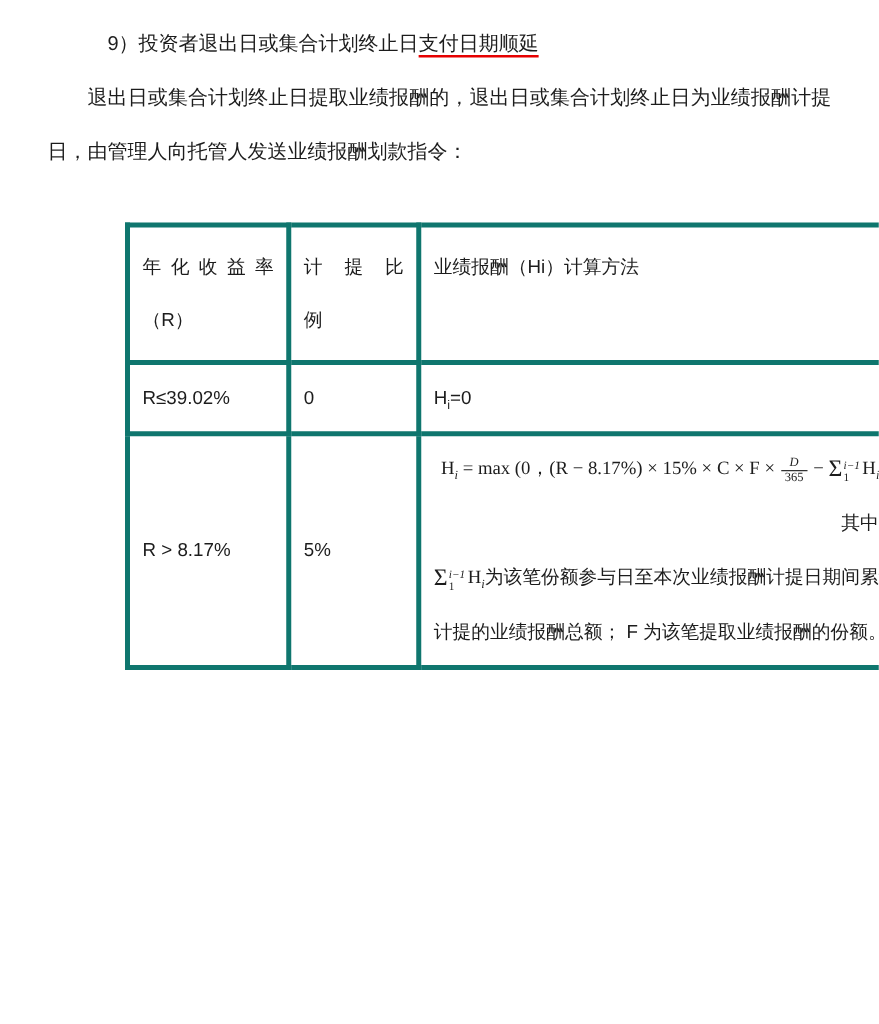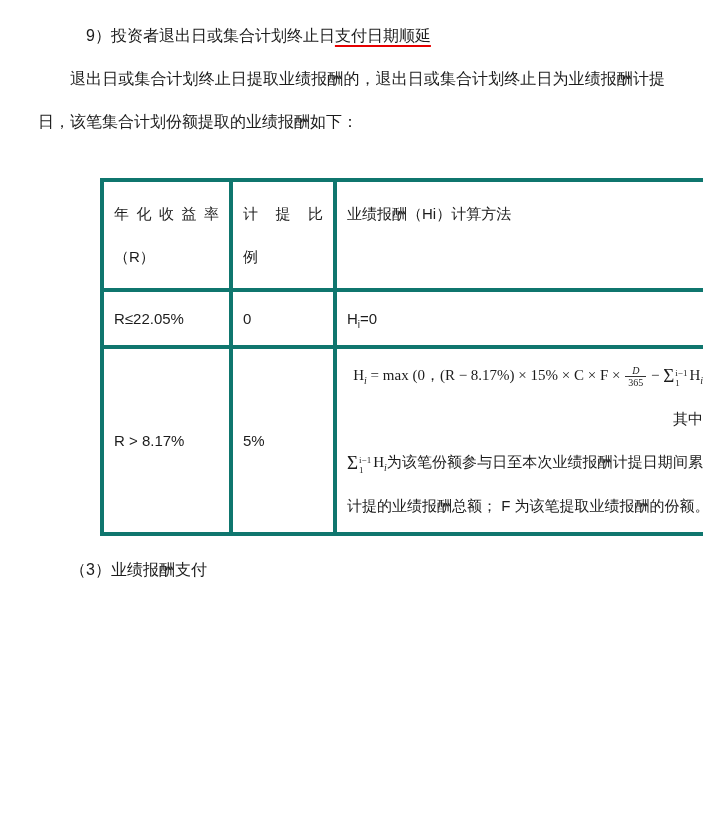--- a/index.html
+++ b/index.html
@@ -74,66 +74,65 @@
   .sigma-wrap{display:inline-block;white-space:nowrap;}
   .sigma{font-size:19px;vertical-align:-2px;}
   .limits{
     display:inline-block;
     vertical-align:-6px;
     font-size:9px;
     line-height:1.15;
     text-align:left;
     margin-left:1px;margin-right:2px;
   }
-  .limits .lim-sup{display:block;}
+  .limits .lim-sup{display:block;font-style:italic;}
   .limits .lim-sub{display:block;}
   .qizhong-line{text-align:right;line-height:43px;}
   .note-line{text-align:justify;text-align-last:left;line-height:43px;}
 </style>
 </head>
 <body>
 
 <div class="page">
 
   <p class="para indent-title"><span>9）投资者退出日或集合计划终止日</span><span class="spell-underline">支付日期顺延</span></p>
 
-  <p class="para indent-body">退出日或集合计划终止日提取业绩报酬的，退出日或集合计划终止日为业绩报酬计提日，该笔集合计划份额提取的业绩报酬如下：</p>
+  <p class="para indent-body">退出日或集合计划终止日提取业绩报酬的，退出日或集合计划终止日为业绩报酬计提日，由管理人向托管人发送业绩报酬划款指令：</p>
 
   <table class="fee">
     <tbody>
         <tr class="hdr">
       <td class="col1">
         <span class="cell-line distribute">年化收益率</span>
         <span class="cell-line">（R）</span>
       </td>
       <td class="col2">
         <span class="cell-line distribute">计提比</span>
         <span class="cell-line">例</span>
       </td>
       <td class="col3">业绩报酬（Hi）计算方法</td>
     </tr>
 
     <tr>
-      <td class="col1">R≤22.05%</td>
+      <td class="col1">R≤39.02%</td>
       <td class="col2">0</td>
       <td class="col3"><span>H</span><sub class="hsub">i</sub><span>=0</span></td>
     </tr>
 
     <tr>
       <td class="col1">R &gt; 8.17%</td>
       <td class="col2">5%</td>
       <td class="col3">
 
         <div class="formula-line math"><span>H</span><sub class="msub">i</sub><span> = max (0，(R − 8.17%) × 15% × C × F × </span><span class="frac"><span class="num">D</span><span class="den">365</span></span><span> − </span><span class="sigma-wrap"><span class="sigma">Σ</span><span class="limits"><span class="lim-sup">i−1</span><span class="lim-sub">1</span></span></span><span>H</span><sub class="msub">i</sub><span> )</span></div>
 
         <div class="qizhong-line">其中：</div>
 
         <div class="note-line"><span class="sigma-wrap math"><span class="sigma">Σ</span><span class="limits"><span class="lim-sup">i−1</span><span class="lim-sub">1</span></span></span><span class="math">H</span><sub class="msub math">i</sub><span>为该笔份额参与日至本次业绩报酬计提日期间累计计提的业绩报酬总额； F 为该笔提取业绩报酬的份额。</span></div>
       </td>
     </tr>
   </tbody>
     </table>
 
 
-  <p class="para indent-body">（3）业绩报酬支付</p>
 
 
 </div>
 
 </body></html>

